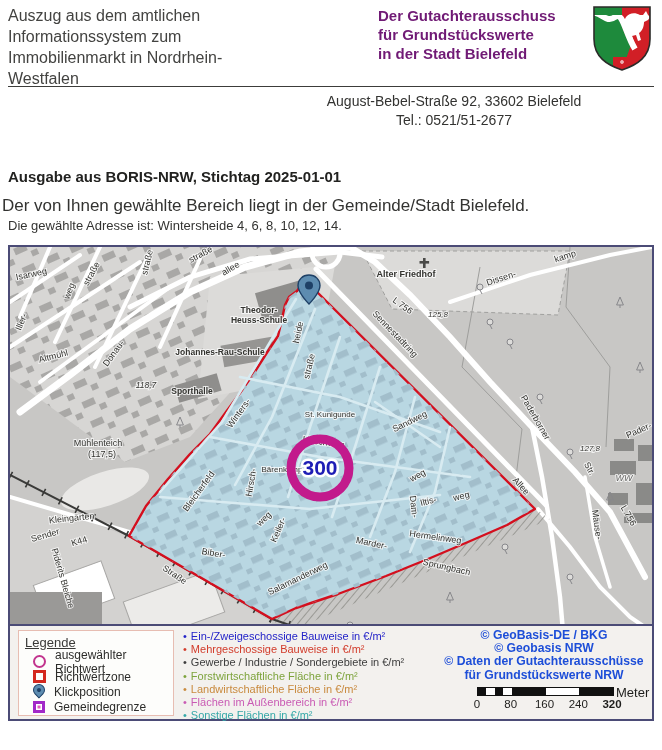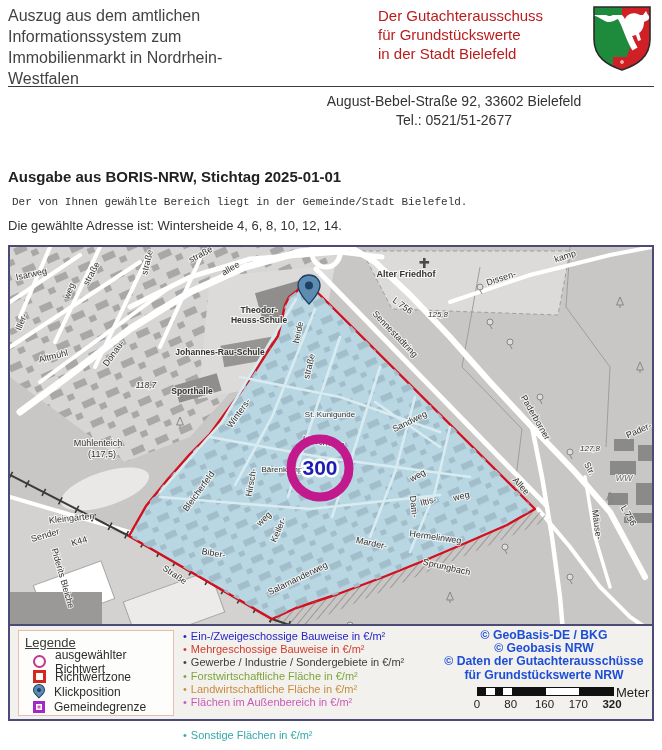--- a/index.html
+++ b/index.html
@@ -1,27 +1,27 @@
 <!DOCTYPE html>
 <html><head>
 <meta charset="utf-8">
 <style>
   html,body{margin:0;padding:0;background:#ffffff;}
   .page{position:relative;width:662px;height:750px;background:#fff;overflow:hidden;
         font-family:"Liberation Sans", sans-serif;}
   .abs{position:absolute;}
   
   .hdr-left{left:8px;top:5px;width:320px;font-size:16px;line-height:21px;color:#434341;white-space:pre-line;}
-  .hdr-right{left:378px;top:6px;width:215px;font-size:15px;line-height:19px;font-weight:normal;color:#b91c1c;white-space:pre-line;}
+  .hdr-right{left:378px;top:6px;width:215px;font-size:15px;line-height:19px;font-weight:bold;color:#701a75;white-space:pre-line;}
   .coa{left:591px;top:5px;width:62px;height:68px;}
   .hdr-rule{left:8px;top:86px;width:646px;height:0;border-top:1.6px solid #3c3c3a;}
   .addr{right:8px;top:92px;width:400px;text-align:center;font-size:14px;line-height:19px;color:#333331;}
   
   .h1{left:8px;top:168px;font-size:15px;font-weight:bold;color:#222220;}
-  .p1{left:12px;top:196px;font-size:11px;color:#333331;font-family:Liberation Mono, monospace;}
+  .p1{left:2px;top:196px;font-size:17px;color:#333331;}
   .p2{left:8px;top:218px;font-size:13px;color:#333331;}
   
   .mapbox{left:8px;top:245px;width:642px;height:396px;border:2px solid #4b4b76;background:#c8c7c5;}
   .mapbox svg{display:block;}
   .map-label{paint-order:stroke;stroke:rgba(255,255,255,0.75);stroke-width:2px;}
   
   .legendbox{left:8px;top:624px;width:642px;height:93px;border:2px solid #4b4b76;background:#f3f1ee;font-size:12px;color:#2c2c2a;}
   .lg-white{position:absolute;left:8px;top:4px;width:154px;height:84px;background:#fdfdfb;border:1px solid #e7bdb2;}
   .lg-title{position:absolute;left:6px;top:4px;font-size:13px;text-decoration:underline;color:#3a3a38;}
   .lg-items{position:absolute;left:14px;top:24px;display:flex;flex-direction:column;gap:2px;}
@@ -304,35 +304,35 @@
           </div>
         </div>
     </div>
     <div class="lg-cats" id="legend-cats">
         <div class="lg-cat" style="color: rgb(35, 35, 200);"><span class="blt">•</span><span>Ein-/Zweigeschossige Bauweise in €/m²</span></div>
         <div class="lg-cat" style="color: rgb(210, 59, 42);"><span class="blt">•</span><span>Mehrgeschossige Bauweise in €/m²</span></div>
         <div class="lg-cat" style="color: rgb(60, 60, 60);"><span class="blt">•</span><span>Gewerbe / Industrie / Sondergebiete in €/m²</span></div>
         <div class="lg-cat" style="color: rgb(125, 163, 60);"><span class="blt">•</span><span>Forstwirtschaftliche Fläche in €/m²</span></div>
         <div class="lg-cat" style="color: rgb(201, 138, 62);"><span class="blt">•</span><span>Landwirtschaftliche Fläche in €/m²</span></div>
         <div class="lg-cat" style="color: rgb(201, 90, 180);"><span class="blt">•</span><span>Flächen im Außenbereich in €/m²</span></div>
-        <div class="lg-cat" style="color: rgb(53, 168, 168); margin-top: 20px;"><span class="blt">•</span><span>Sonstige Flächen in €/m²</span></div>
+        <div class="lg-cat" style="color: rgb(53, 168, 168);"><span class="blt">•</span><span>Sonstige Flächen in €/m²</span></div>
       </div>
     <div class="copyright">© GeoBasis-DE / BKG
 © Geobasis NRW
 © Daten der Gutachterausschüsse
 für Grundstückswerte NRW</div>
     <div class="scalebar">
       <div class="sg sg1"></div>
         <div class="sg sg2"></div>
         <div class="sg sg3"></div>
         <div class="sg sg4"></div>
     </div>
     <div class="meter-lbl">Meter</div>
     <div class="scale-ticks" id="scale-ticks">
         <span style="left: 0px;">0</span>
         <span style="left: 33.75px;">80</span>
         <span style="left: 67.5px;">160</span>
-        <span style="left: 101.25px;">170</span>
+        <span style="left: 101.25px;">240</span>
         <span style="left: 135px; font-weight: bold;">320</span>
       </div>
   </div>
 
 </div>
 
 </body></html>

